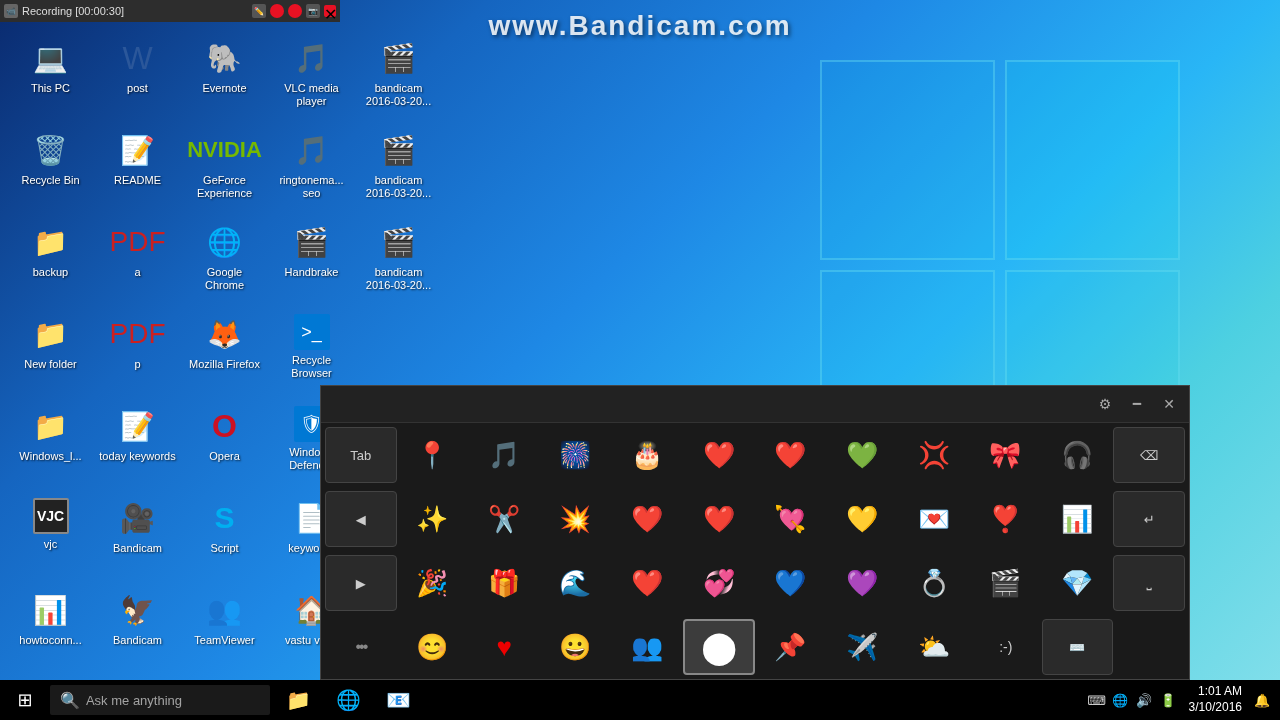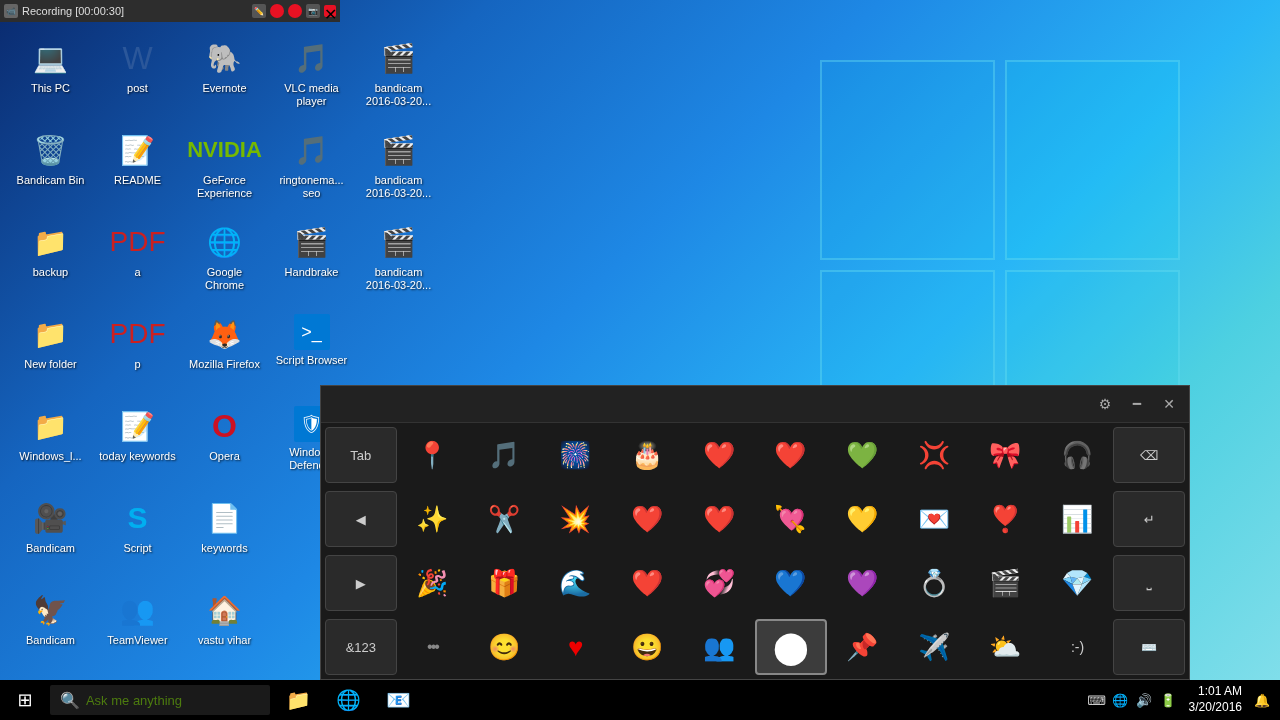--- a/index.html
+++ b/index.html
@@ -206,21 +206,21 @@
       display: flex;
       align-items: center;
       background: rgba(255,255,255,0.1);
       border-radius: 2px;
       height: 30px;
       padding: 0 10px;
       width: 220px;
       gap: 6px;
       cursor: pointer;
     }
-    .search-bar-text { color: #4d7c0f; font-size: 13px; }
+    .search-bar-text { color: #a3a3a3; font-size: 13px; }
 
     .taskbar-apps {
       display: flex;
       align-items: center;
       flex: 1;
       padding: 0 4px;
     }
 
     .taskbar-app {
       width: 50px;
@@ -260,20 +260,21 @@
       line-height: 1.3;
       padding: 0 6px;
       cursor: pointer;
     }
   </style>
 </head>
 <body>
 
 <div id="desktop">
 
+  <div class="bandicam-watermark">www.Bandicam.com</div>
 
   <div class="windows-emblem">
     <div class="win-quad win-q1"></div>
     <div class="win-quad win-q2"></div>
     <div class="win-quad win-q3"></div>
     <div class="win-quad win-q4"></div>
   </div>
 
   <div class="recording-bar">
     <span class="rec-icon">📹</span>
@@ -303,21 +304,21 @@
       <div class="icon-img">🎵</div>
       <span class="icon-label">VLC media player</span>
     </div>
     <div class="desktop-icon">
       <div class="icon-img">🎬</div>
       <span class="icon-label">bandicam 2016-03-20...</span>
     </div>
 
     <div class="desktop-icon">
       <div class="icon-img">🗑️</div>
-      <span class="icon-label">Bandicam Bin</span>
+      <span class="icon-label">Recycle Bin</span>
     </div>
     <div class="desktop-icon">
       <div class="icon-img">📝</div>
       <span class="icon-label">README</span>
     </div>
     <div class="desktop-icon">
       <div class="icon-img" style="color:#76b900;font-size:22px;font-weight:bold;">NVIDIA</div>
       <span class="icon-label">GeForce Experience</span>
     </div>
     <div class="desktop-icon">
@@ -357,21 +358,21 @@
     <div class="desktop-icon">
       <div class="icon-img" style="font-size:28px;color:#cc2020;">PDF</div>
       <span class="icon-label">p</span>
     </div>
     <div class="desktop-icon">
       <div class="icon-img">🦊</div>
       <span class="icon-label">Mozilla Firefox</span>
     </div>
     <div class="desktop-icon">
       <div class="icon-img" style="background:#0078d4;color:white;font-size:18px;padding:2px;border-radius:2px;width:36px;height:36px;display:flex;align-items:center;justify-content:center;">&gt;_</div>
-      <span class="icon-label">Script Browser</span>
+      <span class="icon-label">Recycle Browser</span>
     </div>
     <div class="desktop-icon" style="visibility:hidden;"></div>
 
     <div class="desktop-icon">
       <div class="icon-img" style="color:#f0c040;">📁</div>
       <span class="icon-label">Windows_l...</span>
     </div>
     <div class="desktop-icon">
       <div class="icon-img">📝</div>
       <span class="icon-label">today keywords</span>
@@ -379,20 +380,24 @@
     <div class="desktop-icon">
       <div class="icon-img" style="color:#cc1122;font-size:32px;font-weight:bold;">O</div>
       <span class="icon-label">Opera</span>
     </div>
     <div class="desktop-icon">
       <div class="icon-img" style="background:#0078d4;color:white;font-size:18px;padding:2px;border-radius:2px;width:36px;height:36px;display:flex;align-items:center;justify-content:center;">🛡</div>
       <span class="icon-label">Windows Defend...</span>
     </div>
     <div class="desktop-icon" style="visibility:hidden;"></div>
 
+    <div class="desktop-icon">
+      <div class="icon-img" style="background:#222;border:2px solid #888;color:white;font-size:14px;font-weight:bold;padding:2px;border-radius:2px;width:36px;height:36px;display:flex;align-items:center;justify-content:center;">VJC</div>
+      <span class="icon-label">vjc</span>
+    </div>
     <div class="desktop-icon">
       <div class="icon-img">🎥</div>
       <span class="icon-label">Bandicam</span>
     </div>
     <div class="desktop-icon">
       <div class="icon-img" style="color:#00aff0;font-size:30px;font-weight:bold;">S</div>
       <span class="icon-label">Script</span>
     </div>
     <div class="desktop-icon">
       <div class="icon-img">📄</div>
@@ -466,21 +471,20 @@
     <div class="emoji-cell" style="color:#e00;">💞</div>
     <div class="emoji-cell" style="color:#1565c0;">💙</div>
     <div class="emoji-cell" style="color:#7b1fa2;">💜</div>
     <div class="emoji-cell">💍</div>
     <div class="emoji-cell">🎬</div>
     <div class="emoji-cell" style="color:#29b6f6;">💎</div>
     <div class="emoji-cell key-btn">⎵</div>
   </div>
 
   <div class="emoji-grid">
-    <div class="emoji-cell key-btn">&amp;123</div>
     <div class="emoji-cell" style="color:#888;font-size:16px;letter-spacing:-2px;">•••</div>
     <div class="emoji-cell">😊</div>
     <div class="emoji-cell" style="color:#e00;">♥</div>
     <div class="emoji-cell">😀</div>
     <div class="emoji-cell">👥</div>
     <div class="emoji-cell selected" style="font-size:32px;color:white;">⬤</div>
     <div class="emoji-cell">📌</div>
     <div class="emoji-cell">✈️</div>
     <div class="emoji-cell">⛅</div>
     <div class="emoji-cell" style="font-size:14px;color:#ccc;">:-)</div>
@@ -502,17 +506,17 @@
     <div class="taskbar-app">📧</div>
   </div>
 
   <div class="taskbar-tray">
     <div class="tray-icon">⌨</div>
     <div class="tray-icon">🌐</div>
     <div class="tray-icon">🔊</div>
     <div class="tray-icon">🔋</div>
     <div class="tray-time">
       <span>1:01 AM</span>
-      <span>3/20/2016</span>
+      <span>3/10/2016</span>
     </div>
     <div class="tray-icon">🔔</div>
   </div>
 </div>
 
 </body></html>

